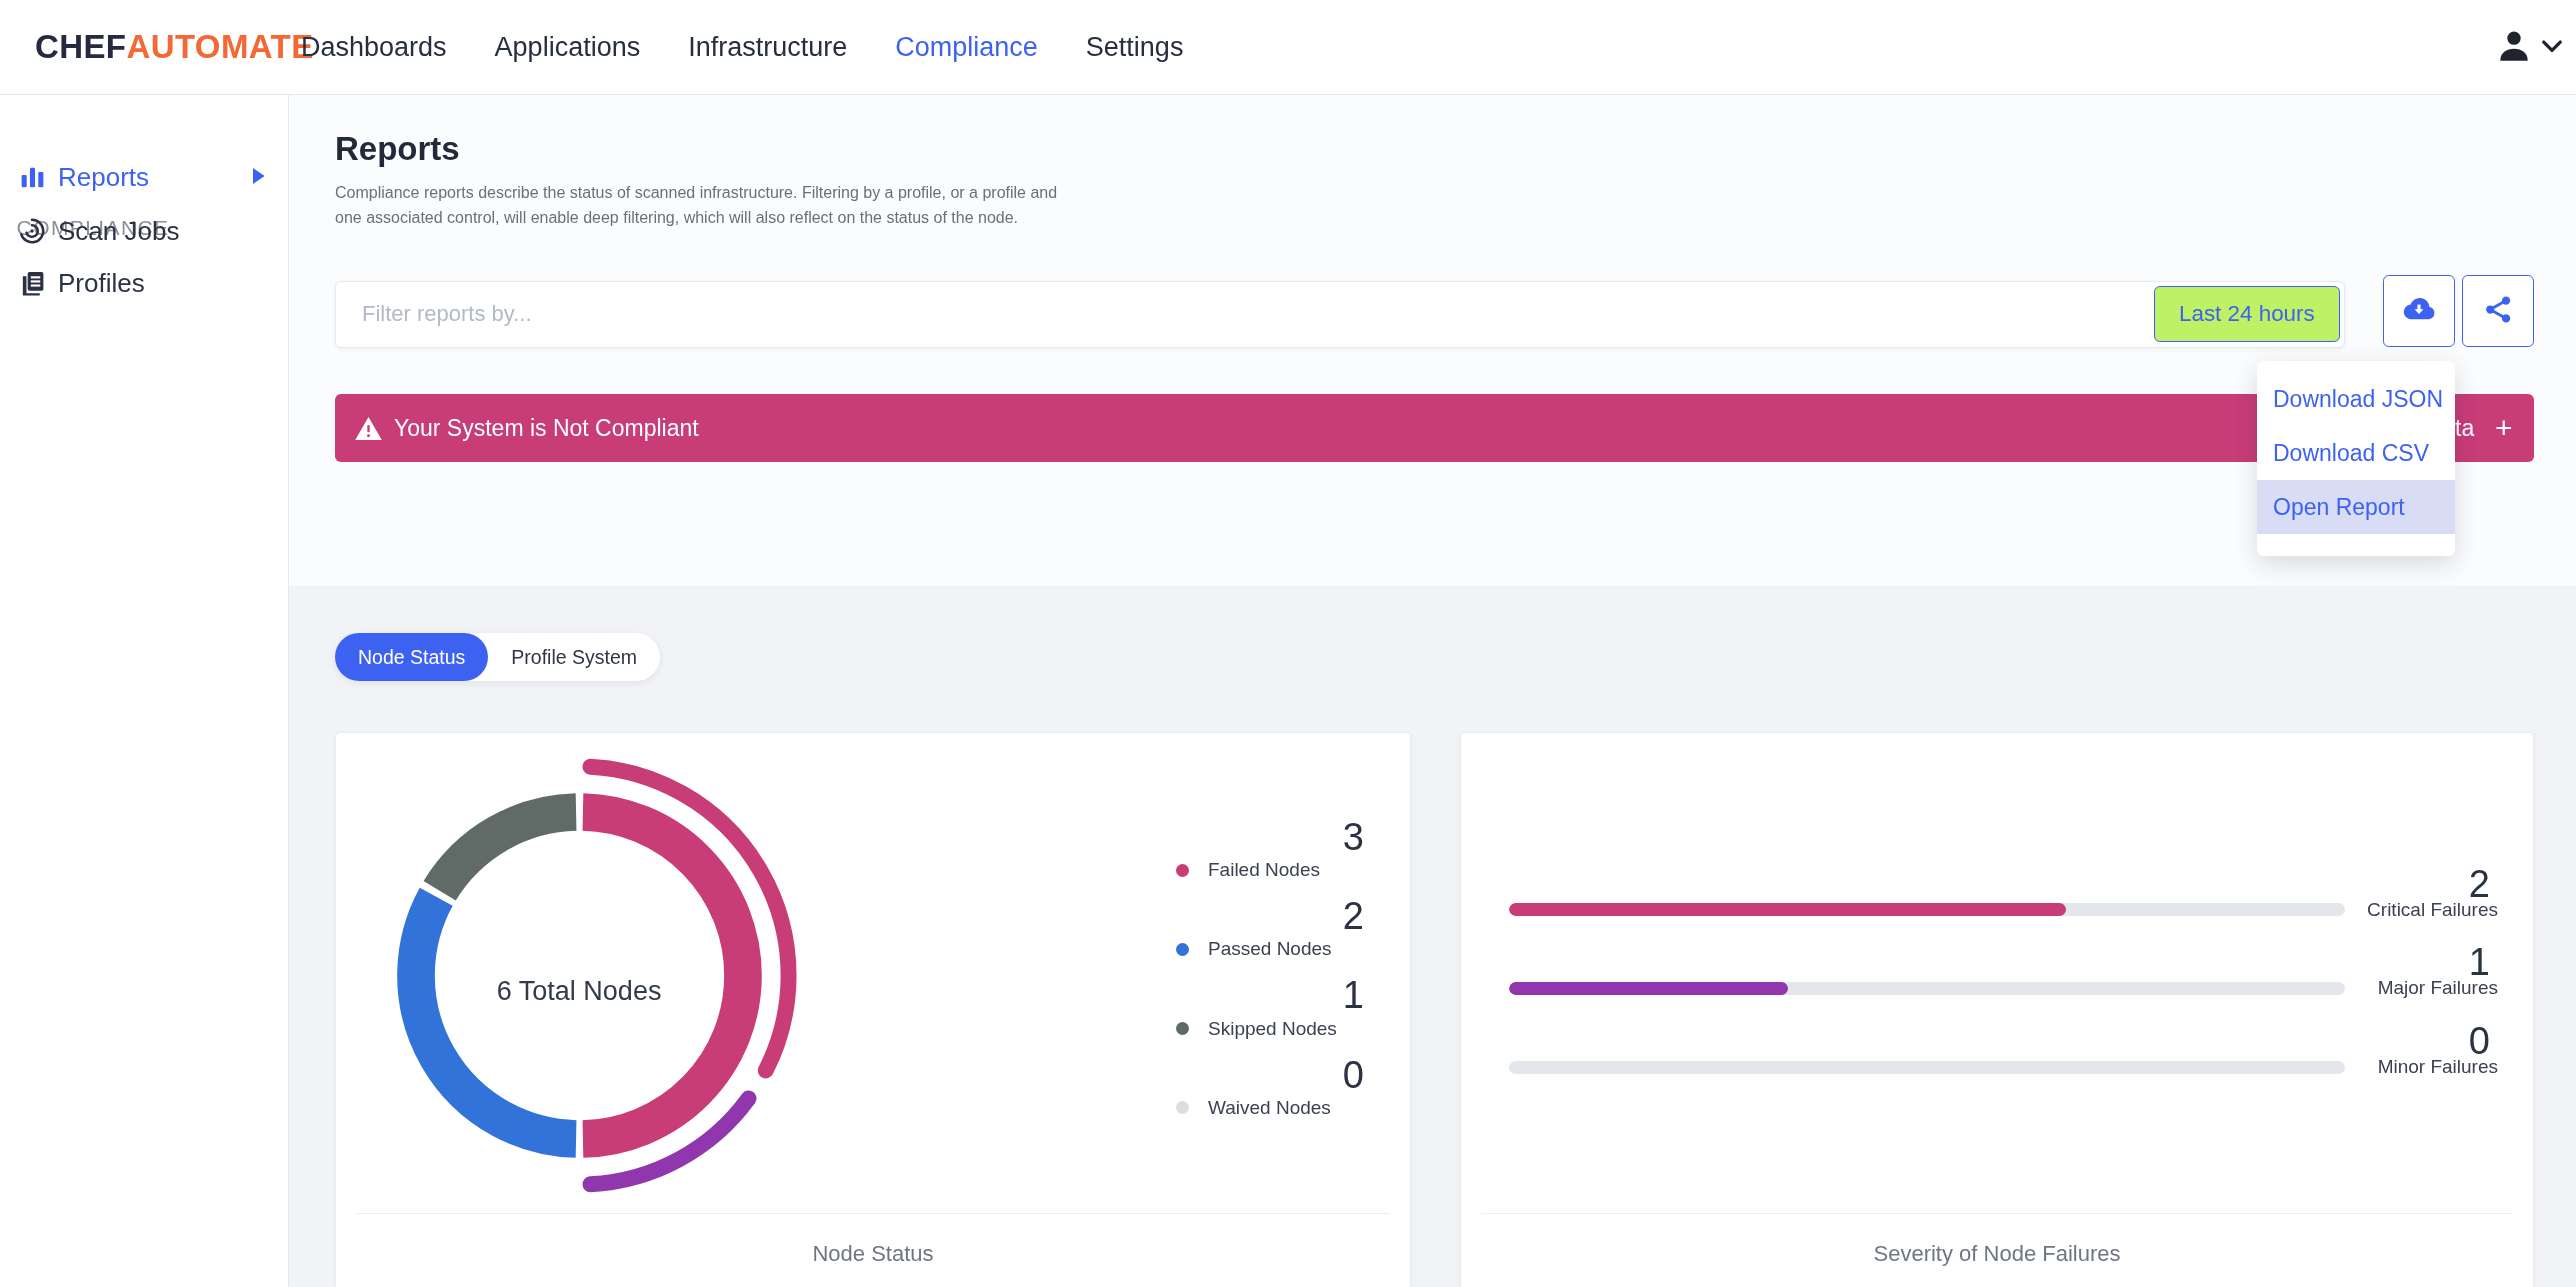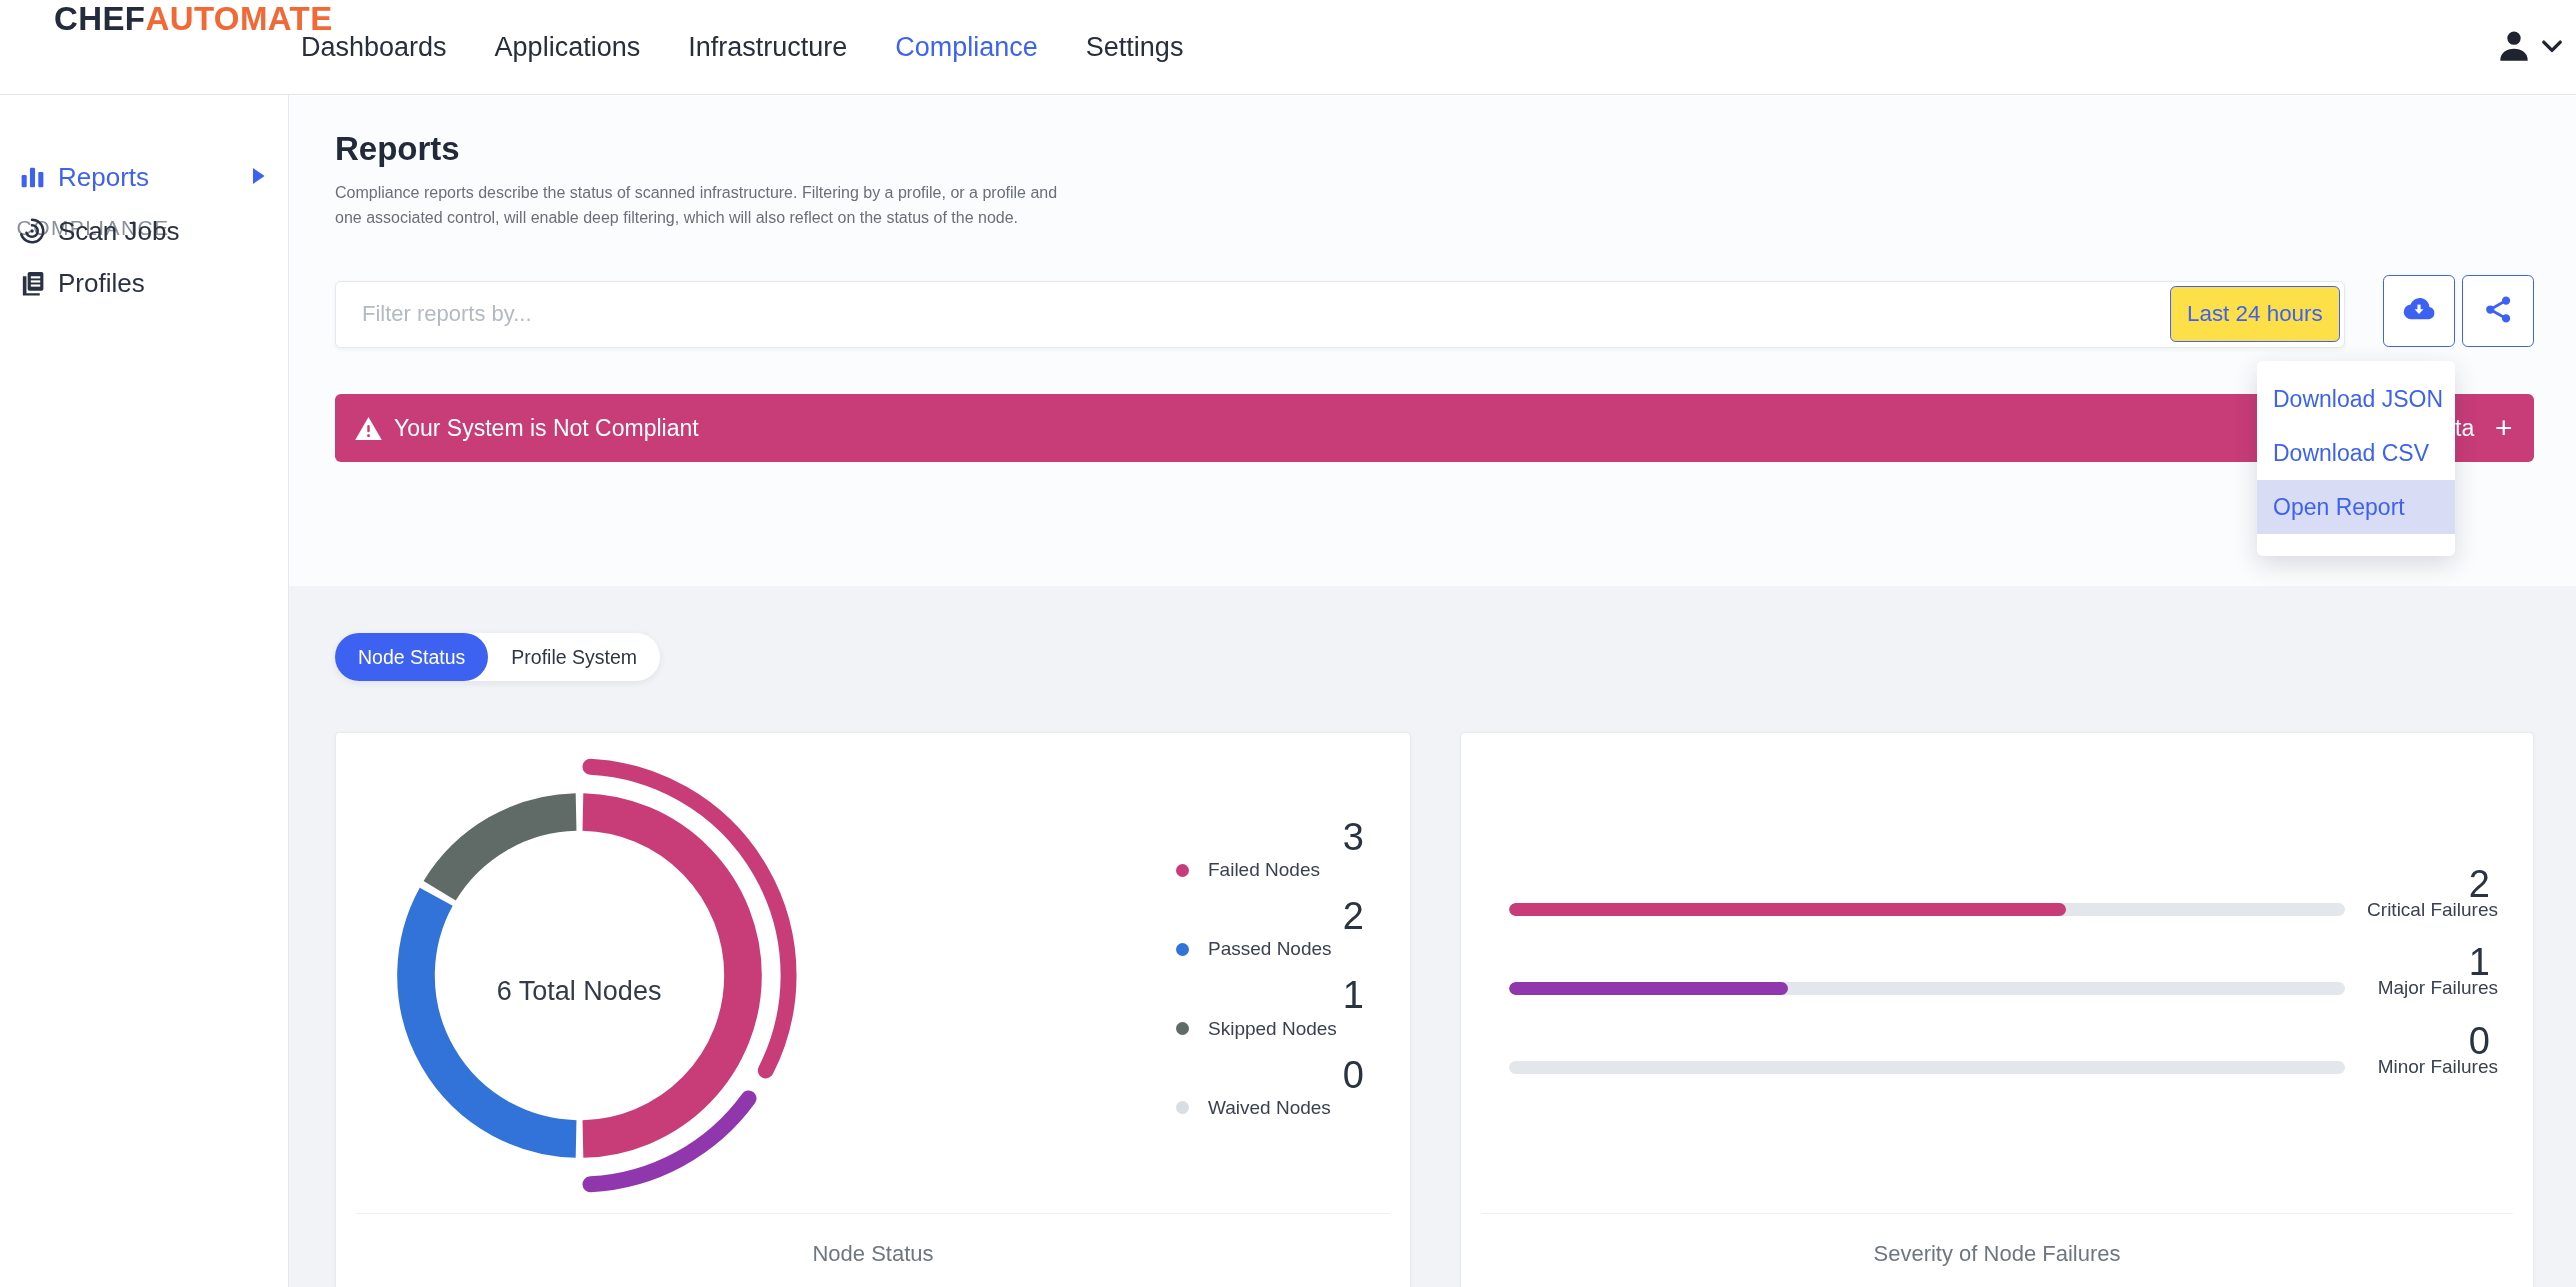--- a/index.html
+++ b/index.html
@@ -2,21 +2,21 @@
 <html style="--accent: #3D62F2; --orange: #F26936; --pink: #C83C78; --purple: #9137AE; --passed_blue: #3273D9; --skipped_gray: #606B67; --waived_gray: #D9DEE3;font-size:11.6px"><head>
 <meta charset="utf-8">
 <style>
   * { margin:0; padding:0; box-sizing:border-box; }
   html,body { width:2576px; height:1288px; }
   body { font-family:"Liberation Sans","DejaVu Sans",sans-serif; background:#FBFCFD; overflow:hidden; }
   #app { position:relative; width:2576px; height:1288px; overflow:hidden; }
 
   
   .topnav { position:absolute; top:0; left:0; width:2576px; height:95px; background:#fff; border-bottom:1.4px solid #E4E7EB; z-index:10; }
-  .logo { position:absolute; left:35px; top:0; height:94px; display:flex; align-items:flex-start; font-size:33px; letter-spacing:0.4px;margin-left:19px; }
+  .logo { position:absolute; left:35px; top:0; height:94px; display:flex; align-items:center; font-size:33px; letter-spacing:0.4px; }
   .logo .chef { font-weight:800; color:#232B3D; }
   .logo .automate { font-weight:600; color:var(--orange); }
   .nav-items { position:absolute; left:301px; top:0; height:94px; display:flex; align-items:center; gap:48px; }
   .nav-item { font-size:27px; color:#272E3E; font-weight:500; cursor:pointer; }
   .nav-item.active { color:var(--accent); }
   .user-area { position:absolute; right:13px; top:0; height:94px; display:flex; align-items:center; gap:7.2px; }
 
   
   .sidebar { position:absolute; top:95px; left:0; width:289px; height:1192px; background:#fff; border-right:1.4px solid #E4E7EB; z-index:5; }
   .sidebar-section { position:absolute; left:16.6px; top:121px; font-size:21px; letter-spacing:1.4px; color:#8A9099; }
@@ -27,21 +27,21 @@
   .side-item .caret-right { position:absolute; left:253px; }
 
   
   .gray-band { position:absolute; top:586px; left:289px; right:0; bottom:0; background:#F1F3F6; z-index:0; }
   .page-title { position:absolute; left:335px; top:130px; font-size:33px; font-weight:700; color:#222A3A; z-index:1; }
   .page-desc { position:absolute; left:335px; top:181px; font-size:16px; line-height:24.6px; color:#6A7077; z-index:1; }
 
   .filter-bar { position:absolute; left:335px; top:281px; width:2010px; height:67px; background:#fff; border:1.4px solid #E5E8EC; border-radius:5.8px; box-shadow:0 1.4px 4.3px rgba(30,40,60,.05); z-index:2; }
   .filter-input { position:absolute; left:26px; top:2.9px; height:58px; width:1793px; border:none; outline:none; font-size:22px; color:#3A4150; background:transparent; font-family:inherit; }
   .filter-input::placeholder { color:#B3BAC4; }
-  .time-btn { position:absolute; right:4.3px; top:3.6px; height:56px; padding:0 16px; background:#fde047; border:1.4px solid var(--accent); border-radius:5.8px; color:var(--accent); font-size:22.4px; font-family:inherit; cursor:pointer; display:flex; align-items:center; }
+  .time-btn { position:absolute; right:4.3px; top:3.6px; height:56px; padding:0 24px; background:#bef264; border:1.4px solid var(--accent); border-radius:5.8px; color:var(--accent); font-size:22.4px; font-family:inherit; cursor:pointer; display:flex; align-items:center; }
   .icon-btn { position:absolute; top:275px; width:72px; height:72px; background:#fff; border:1.4px solid var(--accent); border-radius:5.8px; cursor:pointer; display:flex; align-items:center; justify-content:center; z-index:2; }
   .icon-btn.download { left:2383px; }
   .icon-btn.share { left:2462px; }
 
   .banner { position:absolute; left:335px; top:394px; width:2199px; height:68px; background:var(--pink); border-radius:5.8px; z-index:1; }
   .banner-msg { position:absolute; left:59px; top:0; height:68px; display:flex; align-items:center; font-size:23px; color:#fff; font-weight:500; }
   .banner-warn { position:absolute; left:19px; top:19.5px; }
   .banner-frag { position:absolute; left:2120px; top:0; height:68px; display:flex; align-items:center; font-size:23px; color:#fff; }
   .banner-plus { position:absolute; left:2160px; top:0; height:68px; display:flex; align-items:center; font-size:30px; color:#fff; font-weight:300; }
 

